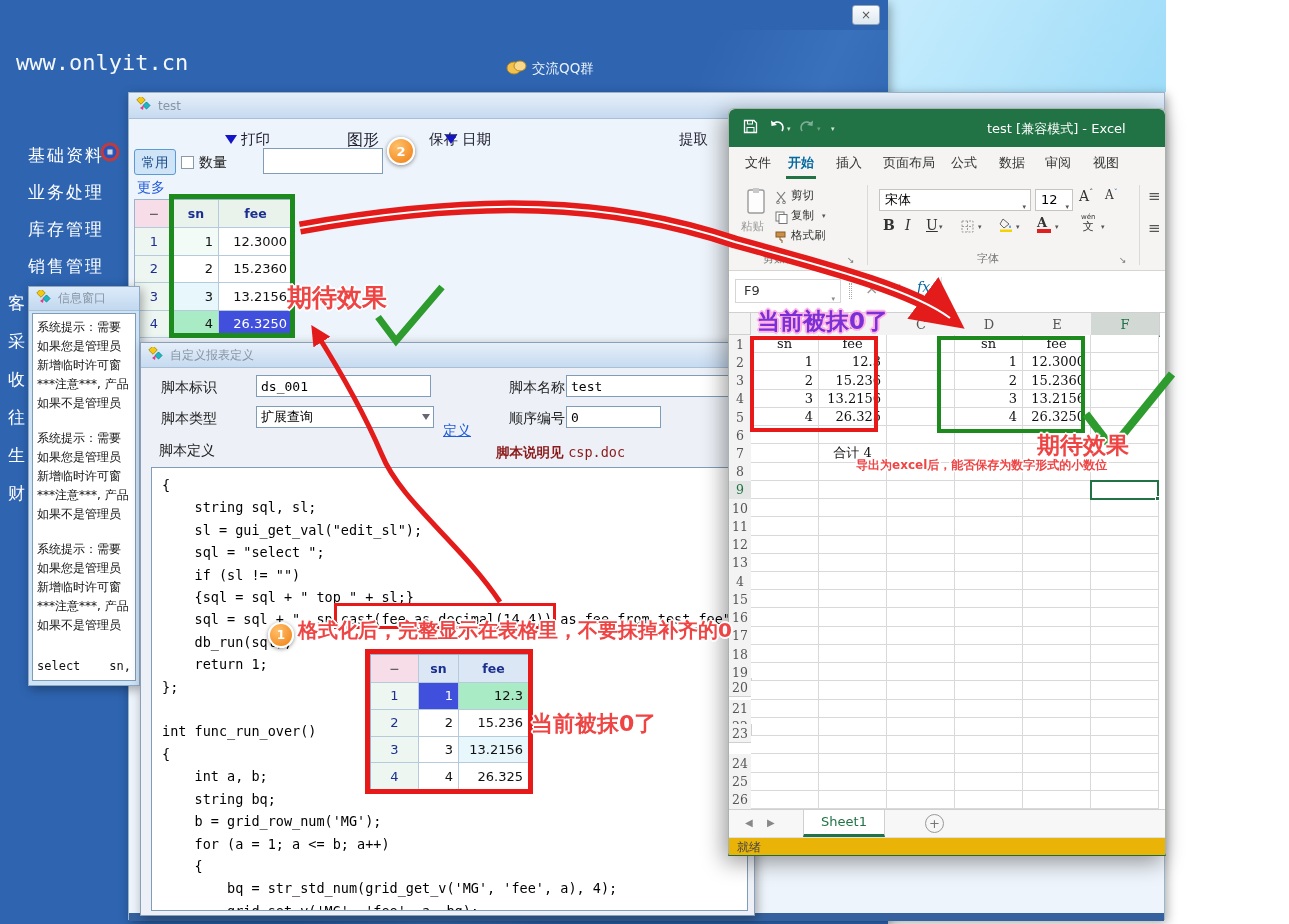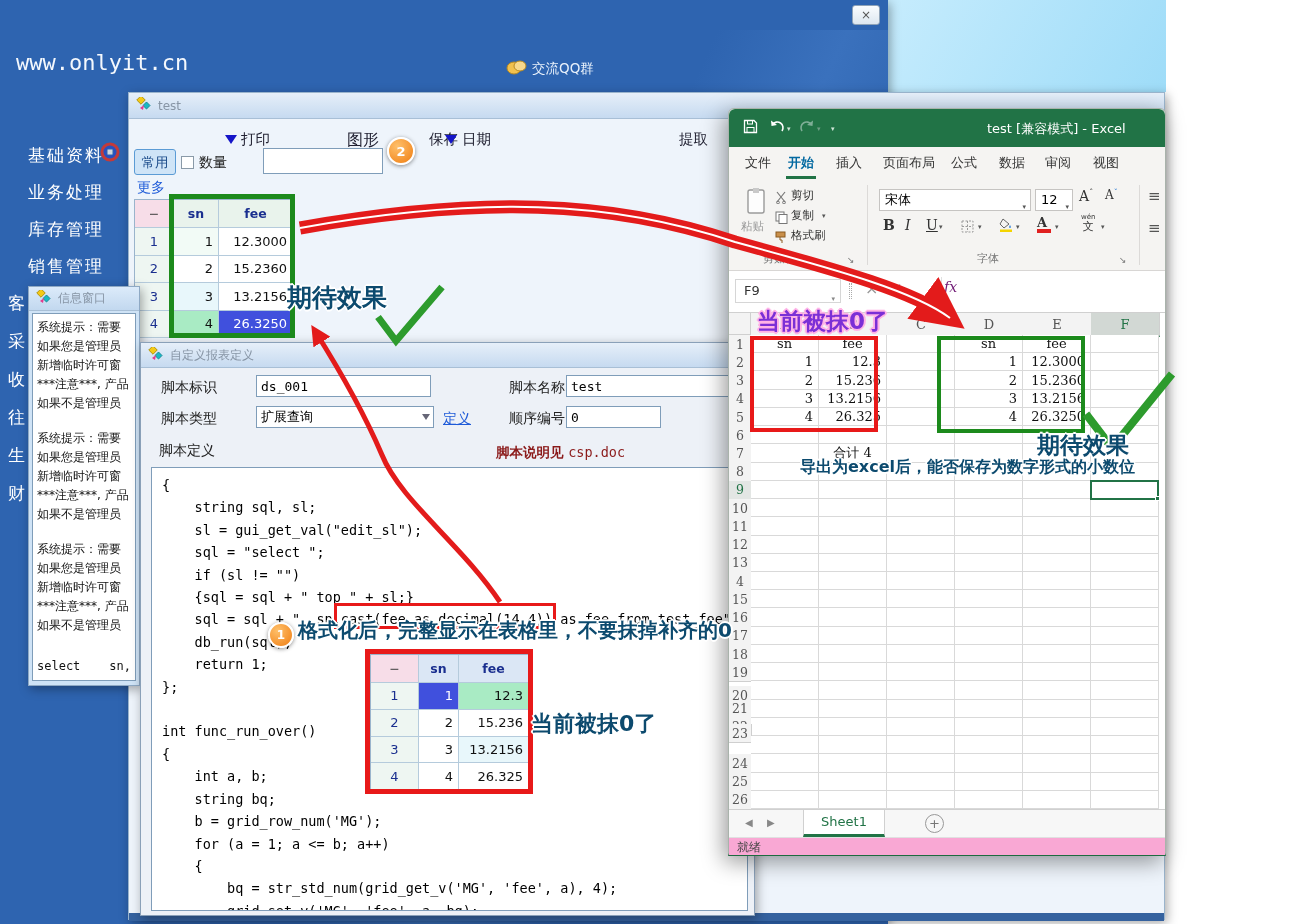--- a/index.html
+++ b/index.html
@@ -27,21 +27,21 @@
              display:flex;align-items:center;justify-content:center;}
   .xl-rowhdr{position:absolute;left:0;width:22px;border-right:1px solid #cfcfcf;border-bottom:1px solid #cfcfcf;
              background:#f3f3f3;font-family:"DejaVu Serif","Liberation Serif",serif;font-size:12.5px;color:#555;
              display:flex;align-items:center;justify-content:center;}
   .xl-cell{position:absolute;border-right:1px solid #d9d9d9;border-bottom:1px solid #d9d9d9;background:#fff;
            font-family:"DejaVu Serif","Liberation Serif",serif;font-size:13px;color:#111;
            display:flex;align-items:center;box-sizing:border-box;}
   .rib-lbl{font-size:11.5px;color:#333;}
   .rib-grp{position:absolute;bottom:4px;font-size:11px;color:#777;}
   
-  .ann{position:absolute;font-weight:bold;color:#0c4a6e;white-space:nowrap;
+  .ann{position:absolute;font-weight:bold;color:#ef4444;white-space:nowrap;
        text-shadow:-2px 0 #fff,2px 0 #fff,0 -2px #fff,0 2px #fff,-1px -1px #fff,1px -1px #fff,-1px 1px #fff,1px 1px #fff;}
   .ann-violet{color:#7b2fd6;
        text-shadow:-2px 0 #ffb3e6,2px 0 #ffb3e6,0 -2px #ffb3e6,0 2px #ffb3e6,-1px -1px #ffb3e6,1px -1px #ffb3e6,-1px 1px #ffb3e6,1px 1px #ffb3e6;}
   .badge{position:absolute;border-radius:50%;background:radial-gradient(circle at 35% 30%,#ffc06a,#ef7d12);
          border:2px solid #fff;box-shadow:0 1px 4px rgba(0,0,0,.45);color:#fff;font-weight:bold;
          display:flex;align-items:center;justify-content:center;}
   .mono{font-family:"DejaVu Sans Mono","Liberation Mono",monospace;}
   .caret{font-size:7px;color:#555;}
   input.flat{border:1px solid #7f9db9;background:#fff;font-size:13px;padding:1px 4px;box-sizing:border-box;}
 </style>
@@ -186,21 +186,21 @@
     <div class="abs" style="left:20px;top:36px;font-size:14px;color:#222;">脚本标识</div>
     <input class="abs flat mono" style="left: 115px; top: 32px; width: 175px; height: 22px; font-size: 13px;" value="ds_001">
     <div class="abs" style="left:368px;top:36px;font-size:14px;color:#222;">脚本名称</div>
     <input class="abs flat mono" style="left: 425px; top: 32px; width: 182px; height: 22px; font-size: 13px;" value="test">
     <div class="abs" style="left:20px;top:67px;font-size:14px;color:#222;">脚本类型</div>
     <div class="abs" style="left:115px;top:63px;width:178px;height:22px;background:#fff;border:1px solid #7f9db9;font-size:13px;
                 line-height:20px;padding-left:4px;">
       <span>扩展查询</span>
       <span class="abs" style="right:3px;top:7px;width:0;height:0;border:4px solid transparent;border-top:6px solid #667;"></span>
     </div>
-    <div class="abs" style="left:302px;top:67px;font-size:14px;color:#1f5bd8;text-decoration:underline;">定义</div>
+    <div class="abs" style="left:302px;top:79px;font-size:14px;color:#1f5bd8;text-decoration:underline;">定义</div>
     <div class="abs" style="left:368px;top:67px;font-size:14px;color:#222;">顺序编号</div>
     <input class="abs flat mono" style="left: 425px; top: 63px; width: 95px; height: 22px; font-size: 13px;" value="0">
     <div class="abs" style="left:18px;top:99px;font-size:14px;color:#222;">脚本定义</div>
     <div class="abs" style="left:355px;top:101px;font-size:13.5px;color:#8b1a1a;font-weight:bold;">
       <span>脚本说明见</span>
       <span class="mono" style="font-weight:normal;">csp.doc</span>
     </div>
     <div class="abs" style="left:10px;top:124px;width:597px;height:444px;background:#fff;border:1px solid #7f9db9;overflow:hidden;">
       <pre id="code-pre" class="mono" style="margin:0;padding:6px 0 0 10px;font-size:13.5px;line-height:22.4px;color:#000;">{
     string sql, sl;
@@ -331,21 +331,21 @@
     </div>
 
     <div class="abs" style="left:0;top:162px;width:436px;height:42px;background:#fff;border-bottom:1px solid #d0d0d0;">
       <div class="abs" style="left:6px;top:8px;width:106px;height:24px;border:1px solid #d6d6d6;font-size:13px;line-height:22px;padding-left:8px;color:#333;">
         <span>F9</span>
         <span class="abs caret" style="right:5px;top:8px;color:#888;">▾</span>
       </div>
       <div class="abs" style="left:120px;top:12px;width:3px;height:16px;border-left:1px dotted #aaa;border-right:1px dotted #aaa;"></div>
       <div class="abs" style="left:136px;top:8px;font-size:16px;color:#999;">×</div>
       <div class="abs" style="left:162px;top:9px;font-size:14px;color:#999;">✓</div>
-      <div class="abs" style="left:188px;top:8px;font-size:14px;font-style:italic;color:#701a75;font-family:'DejaVu Serif',serif;margin-left:27px;">fx</div>
+      <div class="abs" style="left:188px;top:8px;font-size:14px;font-style:italic;color:#0369a1;font-family:'DejaVu Serif',serif;">fx</div>
       <div class="abs" style="left:212px;top:6px;width:220px;height:28px;border-left:1px solid #e0e0e0;"></div>
     </div>
 
     <div class="abs" id="xl-colhdrs" style="left:0;top:204px;width:436px;height:22px;">
         <div style="position: absolute; box-sizing: border-box; left: 0px; top: 0px; width: 22px; height: 22px; background: rgb(243, 243, 243); border-right: 1px solid rgb(207, 207, 207); border-bottom: 1px solid rgb(207, 207, 207);"></div>
         <div class="xl-colhdr" style="left: 22px; width: 68px;">A</div>
         <div class="xl-colhdr" style="left: 90px; width: 68px;">B</div>
         <div class="xl-colhdr" style="left: 158px; width: 68px;">C</div>
         <div class="xl-colhdr" style="left: 226px; width: 68px;">D</div>
         <div class="xl-colhdr" style="left: 294px; width: 68px;">E</div>
@@ -478,21 +478,21 @@
         <div class="xl-cell" style="left: 226px; top: 309.923px; width: 68px; height: 18.2308px; justify-content: center;"></div>
         <div class="xl-cell" style="left: 294px; top: 309.923px; width: 68px; height: 18.2308px; justify-content: center;"></div>
         <div class="xl-cell" style="left: 362px; top: 309.923px; width: 68px; height: 18.2308px; justify-content: center;"></div>
         <div class="xl-rowhdr" style="top: 328.154px; height: 18.2308px;">19</div>
         <div class="xl-cell" style="left: 22px; top: 328.154px; width: 68px; height: 18.2308px; justify-content: center;"></div>
         <div class="xl-cell" style="left: 90px; top: 328.154px; width: 68px; height: 18.2308px; justify-content: center;"></div>
         <div class="xl-cell" style="left: 158px; top: 328.154px; width: 68px; height: 18.2308px; justify-content: center;"></div>
         <div class="xl-cell" style="left: 226px; top: 328.154px; width: 68px; height: 18.2308px; justify-content: center;"></div>
         <div class="xl-cell" style="left: 294px; top: 328.154px; width: 68px; height: 18.2308px; justify-content: center;"></div>
         <div class="xl-cell" style="left: 362px; top: 328.154px; width: 68px; height: 18.2308px; justify-content: center;"></div>
-        <div class="xl-rowhdr" style="top: 351px; height: 18.2308px; text-align: center;">20</div>
+        <div class="xl-rowhdr" style="top: 343px; height: 18.2308px; text-align: center;">20</div>
         <div class="xl-cell" style="left: 22px; top: 346.385px; width: 68px; height: 18.2308px; justify-content: center;"></div>
         <div class="xl-cell" style="left: 90px; top: 346.385px; width: 68px; height: 18.2308px; justify-content: center;"></div>
         <div class="xl-cell" style="left: 158px; top: 346.385px; width: 68px; height: 18.2308px; justify-content: center;"></div>
         <div class="xl-cell" style="left: 226px; top: 346.385px; width: 68px; height: 18.2308px; justify-content: center;"></div>
         <div class="xl-cell" style="left: 294px; top: 346.385px; width: 68px; height: 18.2308px; justify-content: center;"></div>
         <div class="xl-cell" style="left: 362px; top: 346.385px; width: 68px; height: 18.2308px; justify-content: center;"></div>
         <div class="xl-rowhdr" style="top: 364.615px; height: 18.2308px;">21</div>
         <div class="xl-cell" style="left: 22px; top: 364.615px; width: 68px; height: 18.2308px; justify-content: center;"></div>
         <div class="xl-cell" style="left: 90px; top: 364.615px; width: 68px; height: 18.2308px; justify-content: center;"></div>
         <div class="xl-cell" style="left: 158px; top: 364.615px; width: 68px; height: 18.2308px; justify-content: center;"></div>
@@ -542,21 +542,21 @@
     <div class="abs" style="left:0;top:700px;width:436px;height:28px;background:#f7f7f7;border-top:1px solid #d0d0d0;">
       <span class="abs" style="left:16px;top:7px;font-size:10px;color:#888;">◀</span>
       <span class="abs" style="left:38px;top:7px;font-size:10px;color:#888;">▶</span>
       <div class="abs" style="left:74px;top:0;width:82px;height:27px;background:#fff;border-left:1px solid #d0d0d0;border-right:1px solid #d0d0d0;
                   border-bottom:3px solid #217346;text-align:center;line-height:24px;font-size:13px;color:#217346;">
         <span>Sheet1</span>
       </div>
       <div class="abs" style="left:196px;top:4px;width:19px;height:19px;border:1px solid #999;border-radius:50%;text-align:center;
                   line-height:17px;font-size:13px;color:#777;">+</div>
     </div>
-    <div class="abs" style="left:0;top:728px;width:436px;height:18px;background:#f9a8d4;border-top:1px solid #e0e0e0;">
+    <div class="abs" style="left:0;top:728px;width:436px;height:18px;background:#eab308;border-top:1px solid #e0e0e0;">
       <span style="position:absolute;left:8px;top:1px;font-size:12px;color:#444;">就绪</span>
     </div>
   </div>
 
   <div class="abs" style="left:169px;top:194px;width:126px;height:144px;border:5px solid #1c8a1c;"></div>
   <div class="abs" style="left:750px;top:336px;width:128px;height:96px;border:4px solid #e81919;"></div>
   <div class="abs" style="left:937px;top:336px;width:148px;height:97px;border:4px solid #1c8a1c;"></div>
   <div class="abs" style="left:334px;top:603px;width:222px;height:26px;border:3px solid #e81919;"></div>
   <div class="abs" id="small-grid" style="left: 370px; top: 654px; width: 158px; height: 135px; border: 1px solid rgb(154, 180, 204);">
       <div class="grid-cell g-ctr" style="position: absolute; box-sizing: border-box; left: 0px; top: 0px; width: 48px; height: 28px; background: rgb(247, 221, 232); color: rgb(68, 68, 68); font-weight: normal; font-size: 12.5px;">−</div>
@@ -586,18 +586,18 @@
     <path d="M 300,228 C 480,196 610,200 735,242 C 845,272 915,292 950,318" fill="none" stroke="#e31b1b" stroke-width="13" marker-end="url(#arrR)"></path>
     <path d="M 300,228 C 480,196 610,200 735,242 C 845,272 915,292 950,318" fill="none" stroke="#ffffff" stroke-width="2"></path>
     <path d="M 500,602 C 462,545 400,500 382,455 C 362,408 332,358 315,331" fill="none" stroke="#e31b1b" stroke-width="5" marker-end="url(#arrR)"></path>
     <path d="M 378,317 L 396,341 L 442,287" fill="none" stroke="#2d9b2d" stroke-width="7"></path>
     <path d="M 1086,414 L 1112,448 L 1172,374" fill="none" stroke="#2d9b2d" stroke-width="8"></path>
   </svg>
 
   <div class="ann" style="left:287px;top:281px;font-size:25px;">期待效果</div>
   <div class="ann ann-violet" style="left:757px;top:306px;font-size:23px;">当前被抹0了</div>
   <div class="ann" style="left:1037px;top:430px;font-size:23px;">期待效果</div>
-  <div class="ann" style="left:800px;top:457px;font-size:16px;">导出为excel后，能否保存为数字形式的小数位</div>
+  <div class="ann" style="left:856px;top:457px;font-size:12px;">导出为excel后，能否保存为数字形式的小数位</div>
   <div class="badge" style="left:387px;top:137px;width:24px;height:24px;font-size:13px;">2</div>
   <div class="badge" style="left:268px;top:622px;width:22px;height:22px;font-size:12px;">1</div>
   <div class="ann" style="left:298px;top:617px;font-size:20px;">格式化后，完整显示在表格里，不要抹掉补齐的0</div>
   <div class="ann" style="left:531px;top:709px;font-size:22px;">当前被抹0了</div>
 </div>
 
 </body></html>

